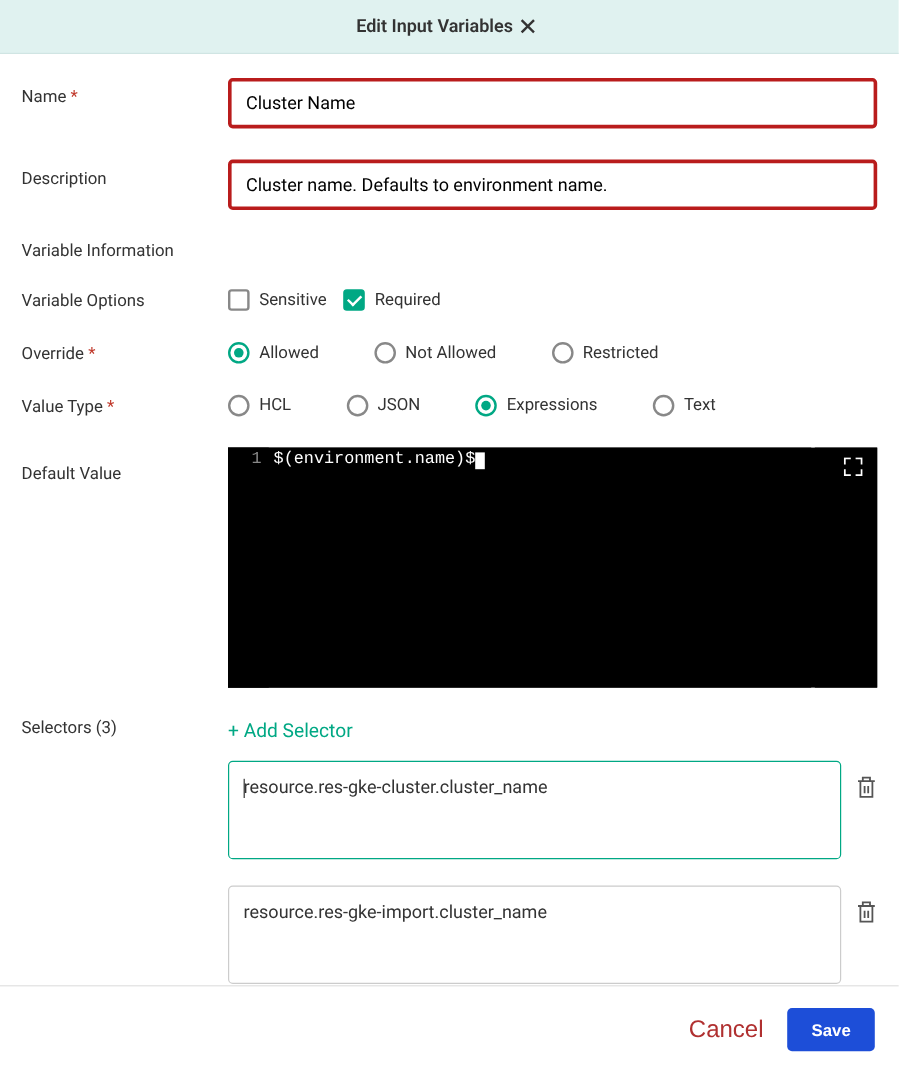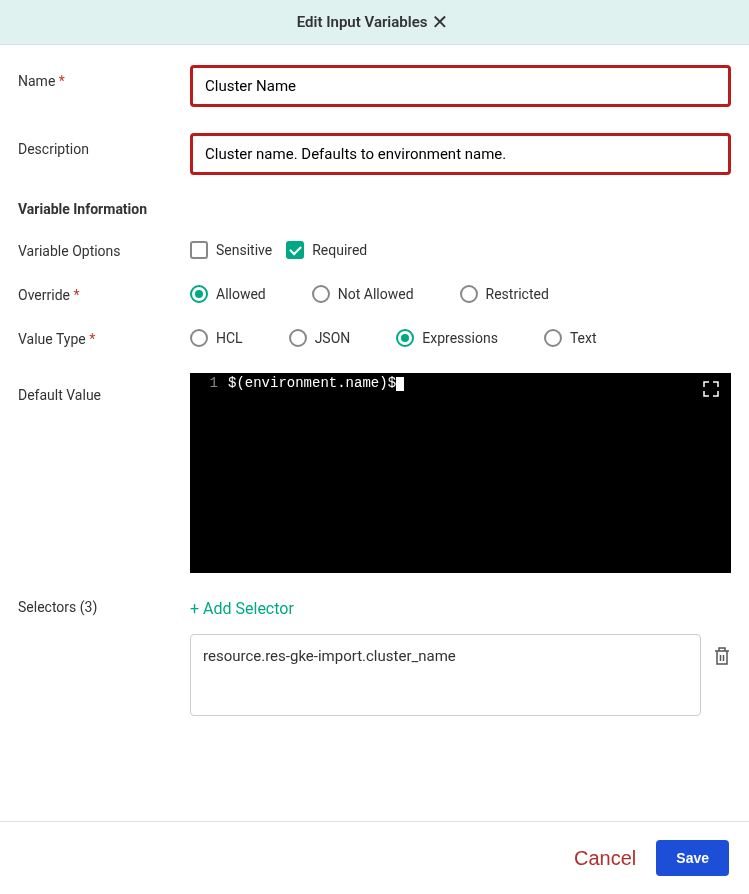--- a/index.html
+++ b/index.html
@@ -61,21 +61,21 @@
     }
     .text-input {
       width: 100%;
       padding: 9px 12px;
       border: 3px solid #b91c1c;
       border-radius: 4px;
       font-size: 15px;
       font-family: inherit;
     }
     .section-header {
-      font-weight: 700;
+      font-weight: 400;
       margin-bottom: 24px;
     }
     .option-group {
       display: flex;
       gap: 14px;
       align-items: center;
     }
     .check-item {
       display: flex;
       align-items: center;
@@ -358,20 +358,32 @@
 
   <div class="form-row" style="margin-bottom:0">
     <div class="form-label" style="padding-top:0">Selectors (3)</div>
     <div class="form-control">
       <span class="add-selector">+ Add Selector</span>
     </div>
   </div>
 
   <div class="selectors-container">
     <div class="selector-row">
+      <div class="selector-box active"><span class="text-cursor"></span><span>resource.res-gke-cluster.cluster_name</span></div>
+      <span class="trash-icon">
+        <svg viewBox="0 0 18 20" fill="none" stroke="currentColor" stroke-width="1.5">
+          <path d="M2 5 L16 5"></path>
+          <path d="M6 5 L6 2 L12 2 L12 5"></path>
+          <path d="M4 5 L4 18 L14 18 L14 5"></path>
+          <path d="M7.5 9 L7.5 15"></path>
+          <path d="M10.5 9 L10.5 15"></path>
+        </svg>
+      </span>
+    </div>
+    <div class="selector-row">
       <div class="selector-box"><span>resource.res-gke-import.cluster_name</span></div>
       <span class="trash-icon">
         <svg viewBox="0 0 18 20" fill="none" stroke="currentColor" stroke-width="1.5">
           <path d="M2 5 L16 5"></path>
           <path d="M6 5 L6 2 L12 2 L12 5"></path>
           <path d="M4 5 L4 18 L14 18 L14 5"></path>
           <path d="M7.5 9 L7.5 15"></path>
           <path d="M10.5 9 L10.5 15"></path>
         </svg>
       </span>

